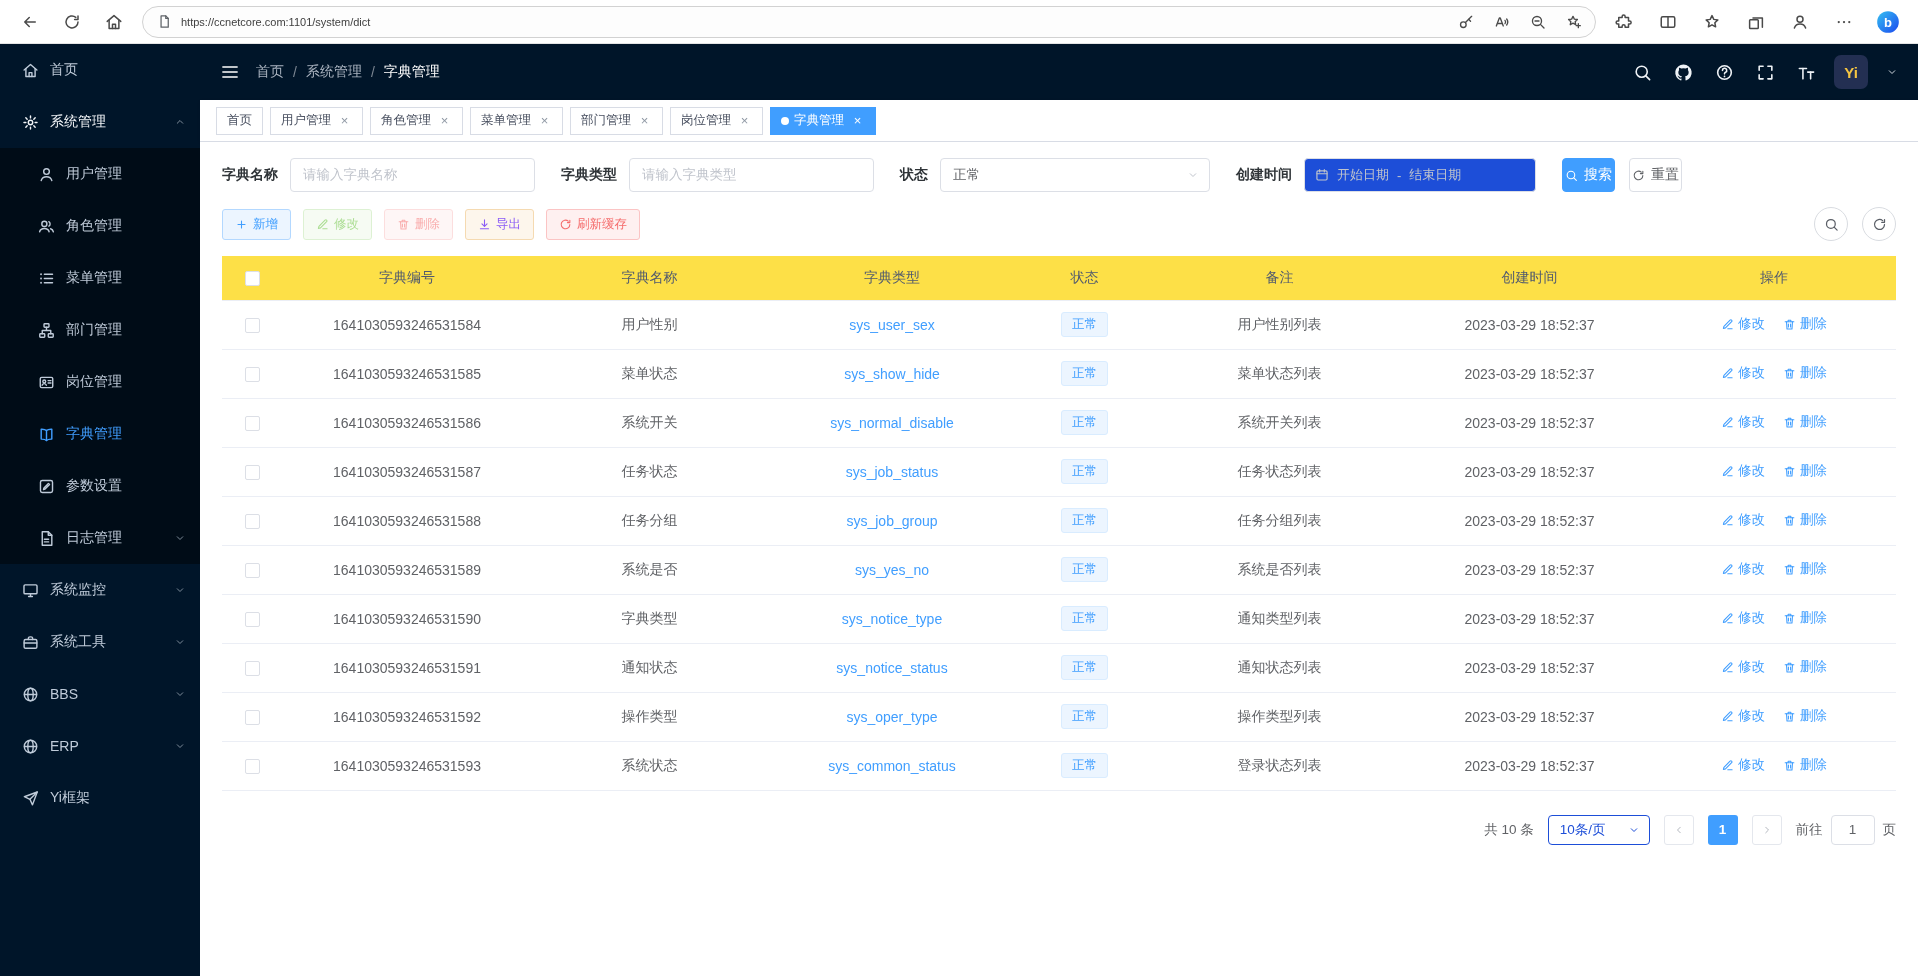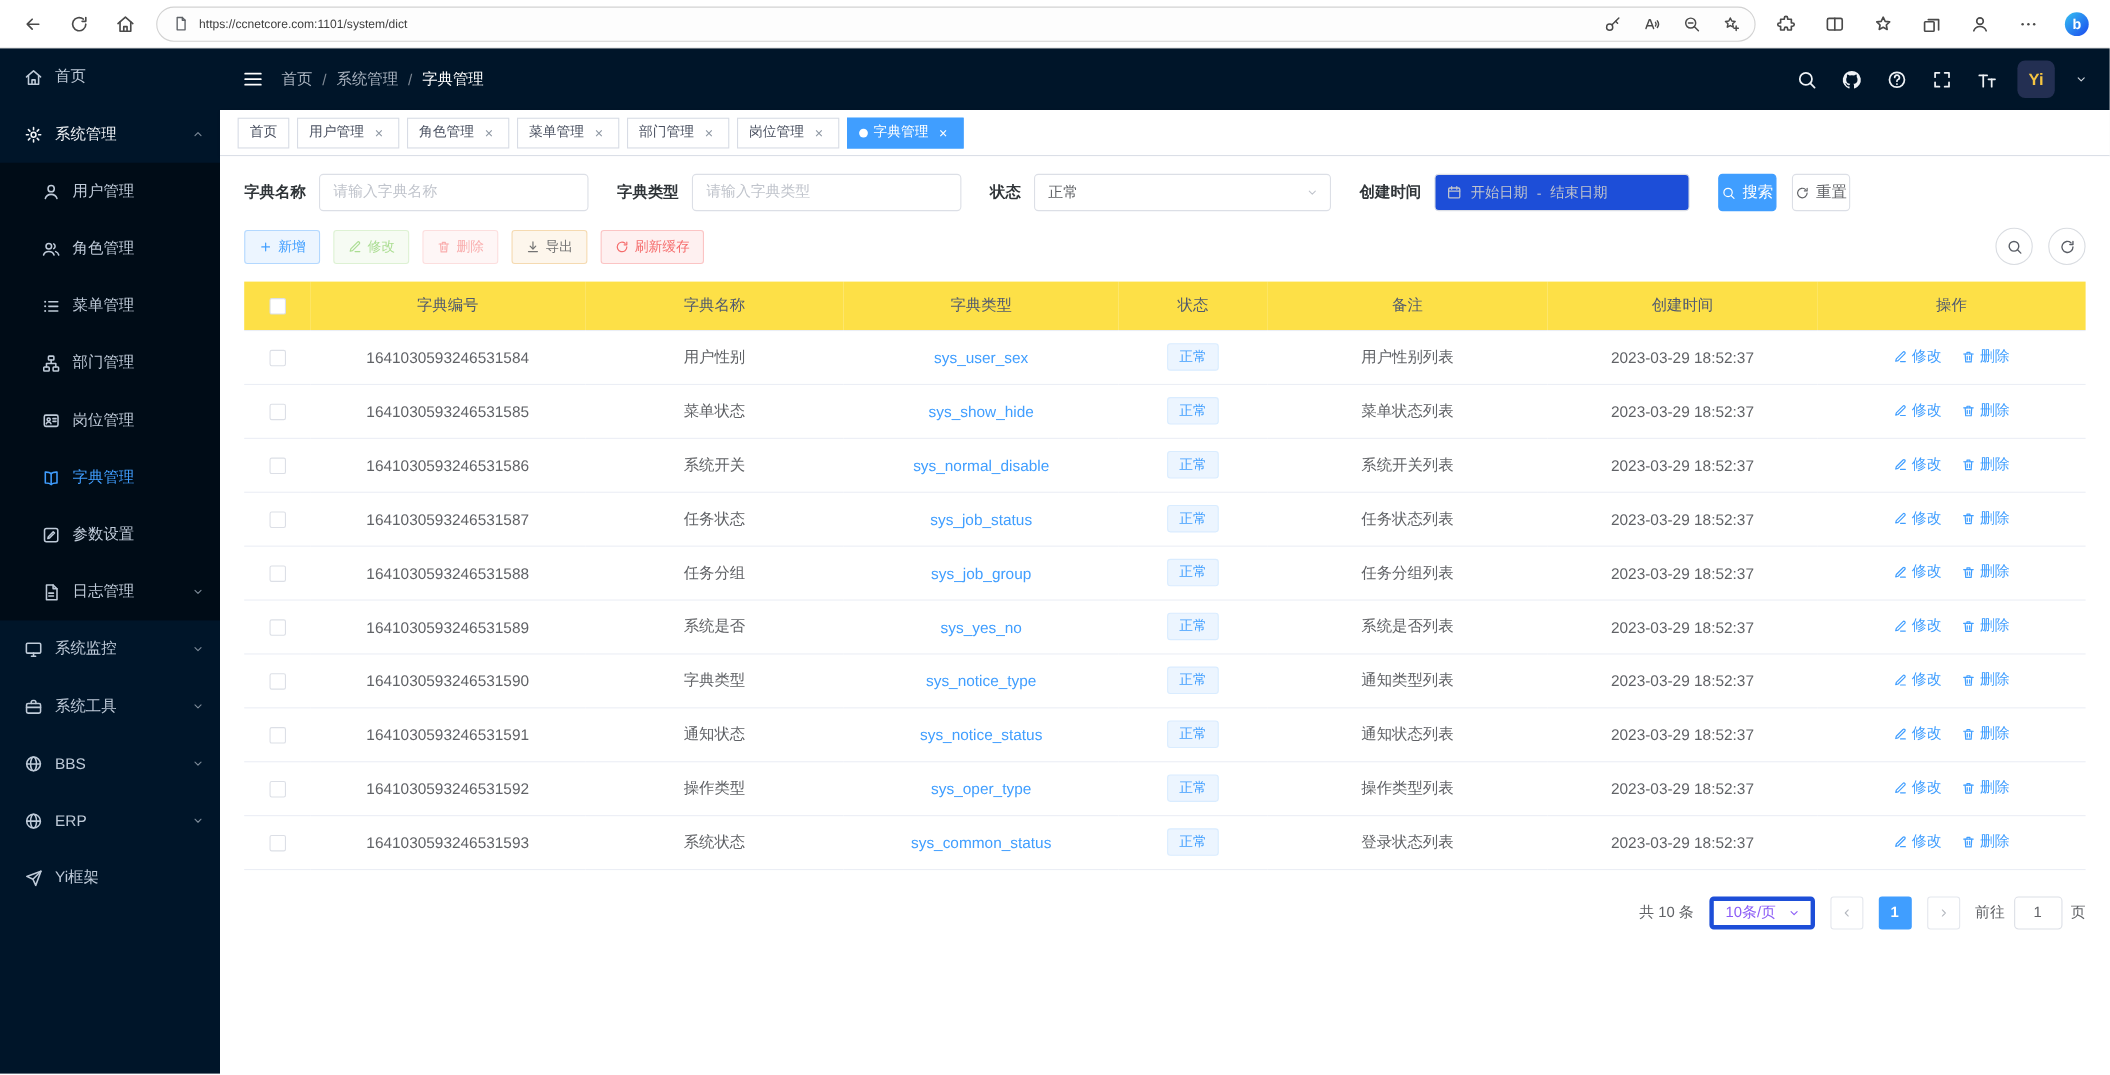--- a/index.html
+++ b/index.html
@@ -56,57 +56,57 @@
 .tag .tag-close{font-size:13px;width:15px;height:15px;border-radius:50%;display:flex;align-items:center;justify-content:center;line-height:1;margin-left:1px;color:#8e97a3}
 .tag.active{background:#409eff;border-color:#409eff;color:#fff}
 .tag.active .tag-close{color:#fff}
 .tag-dot{width:8px;height:8px;border-radius:50%;background:#fff;flex:none}
 
 
 .content{flex:1;background:#fff;padding:16px 22px 0;min-width:0}
 .filter-bar{display:flex;align-items:center}
 .f-group{display:flex;align-items:center;margin-right:26px}
 .f-label{font-size:14px;font-weight:700;color:#2f3438;margin-right:12px;white-space:nowrap}
-.inp{height:34px;border:1px solid #dcdfe6;border-radius:4px;padding:0 12px;font-size:13.5px;color:#606266;font-family:Liberation Mono, monospace;outline:none;background:#fff}
+.inp{height:34px;border:1px solid #dcdfe6;border-radius:4px;padding:0 12px;font-size:13.5px;color:#606266;font-family:Liberation Serif, serif;outline:none;background:#fff}
 .inp::placeholder{color:#c0c4cc}
 .w245{width:245px}
 .select{width:270px;height:34px;border:1px solid #dcdfe6;border-radius:4px;display:flex;align-items:center;padding:0 10px 0 12px;color:#606266;font-size:13.5px;background:#fff;cursor:pointer}
 .select .sel-text{flex:1}
 .select .ic{color:#c0c4cc}
 .date-input{width:232px;height:34px;border:1px solid #dcdfe6;border-radius:4px;display:flex;align-items:center;gap:8px;padding:0 10px;font-size:13px;color:#c0c4cc;background:#1d4ed8;cursor:pointer}
 .btn{height:34px;display:inline-flex;align-items:center;gap:6px;padding:0 2px;border-radius:4px;font-size:14px;cursor:pointer;border:1px solid transparent;font-family:inherit}
 .btn-primary{background:#409eff;border-color:#409eff;color:#fff}
 .btn-plain{background:#fff;border-color:#dcdfe6;color:#606266;margin-left:14px}
 
 
 .toolbar{margin-top:15px;display:flex;align-items:center}
 .toolbar-btns{display:flex;align-items:center;gap:12px}
 .tbtn{height:31px;display:inline-flex;align-items:center;gap:5px;padding:0 12px;border-radius:3px;font-size:12.5px;cursor:pointer;border:1px solid;font-family:inherit}
 .tbtn.primary{color:#409eff;background:#ecf5ff;border-color:#b3d8ff}
 .tbtn.success{color:#67c23a;background:#f0f9eb;border-color:#c2e7b0}
 .tbtn.danger{color:#f56c6c;background:#fef0f0;border-color:#fbc4c4}
-.tbtn.warning{color:#737373;background:#fdf6ec;border-color:#f5dab1}
+.tbtn.warning{color:#8b5cf6;background:#fdf6ec;border-color:#f5dab1}
 .tbtn.disabled{opacity:.55;cursor:not-allowed}
 .toolbar-right{margin-left:auto;display:flex;align-items:center;gap:14px}
 .circle-btn{width:34px;height:34px;border-radius:50%;border:1px solid #d9dce1;background:#fff;display:flex;align-items:center;justify-content:center;color:#5a5e66;cursor:pointer}
 
 
 .table-wrap{margin-top:15px}
 table{width:100%;border-collapse:collapse;table-layout:fixed}
 th{background:#fde047;color:#515a6e;font-weight:400;font-size:14px;height:44px;text-align:center;border-bottom:1px solid #ebeef5}
 td{height:49px;text-align:center;border-bottom:1px solid #ebeef5;font-size:14px;color:#606266;white-space:nowrap;overflow:hidden;text-overflow:ellipsis}
 .checkbox{display:inline-block;width:15px;height:15px;border:1px solid #dcdfe6;border-radius:2px;background:#fff;vertical-align:middle;cursor:pointer}
 .type-link{color:#409eff;cursor:pointer;text-decoration:none}
 .tag-status{display:inline-block;padding:3px 10px;font-size:12.5px;border-radius:3px;background:#ecf5ff;border:1px solid #d9ecff;color:#409eff;line-height:1.3}
 .op-wrap{display:inline-flex;align-items:center;gap:18px}
 .op-link{display:inline-flex;align-items:center;gap:4px;color:#409eff;font-size:13.5px;cursor:pointer;text-decoration:none}
 
 
 .pager{margin-top:24px;display:flex;justify-content:flex-end;align-items:center;gap:14px;font-size:13.5px;color:#606266}
-.page-size{height:30px;border:4px solid #1d4ed8;border-radius:4px;display:flex;align-items:center;gap:10px;padding:0 9px 0 11px;cursor:pointer;color:#8b5cf6}
+.page-size{height:30px;border:1px solid #1d4ed8;border-radius:4px;display:flex;align-items:center;gap:22px;padding:0 9px 0 11px;cursor:pointer;color:#1d4ed8}
 .pg-nav{width:30px;height:30px;border:1px solid #e4e7ed;border-radius:3px;background:#fff;display:flex;align-items:center;justify-content:center;color:#b4b8bf;cursor:pointer}
 .pg-cur{width:30px;height:30px;border-radius:3px;background:#409eff;color:#fff;display:flex;align-items:center;justify-content:center;font-weight:600;cursor:pointer}
 .goto{display:flex;align-items:center;gap:8px}
 .goto-input{width:44px;height:30px;border:1px solid #dcdfe6;border-radius:4px;text-align:center;font-size:13.5px;color:#606266;font-family:inherit;outline:none}
 </style>
 </head>
 <body>
 
 <div class="chrome">
   <div class="chrome-nav">

